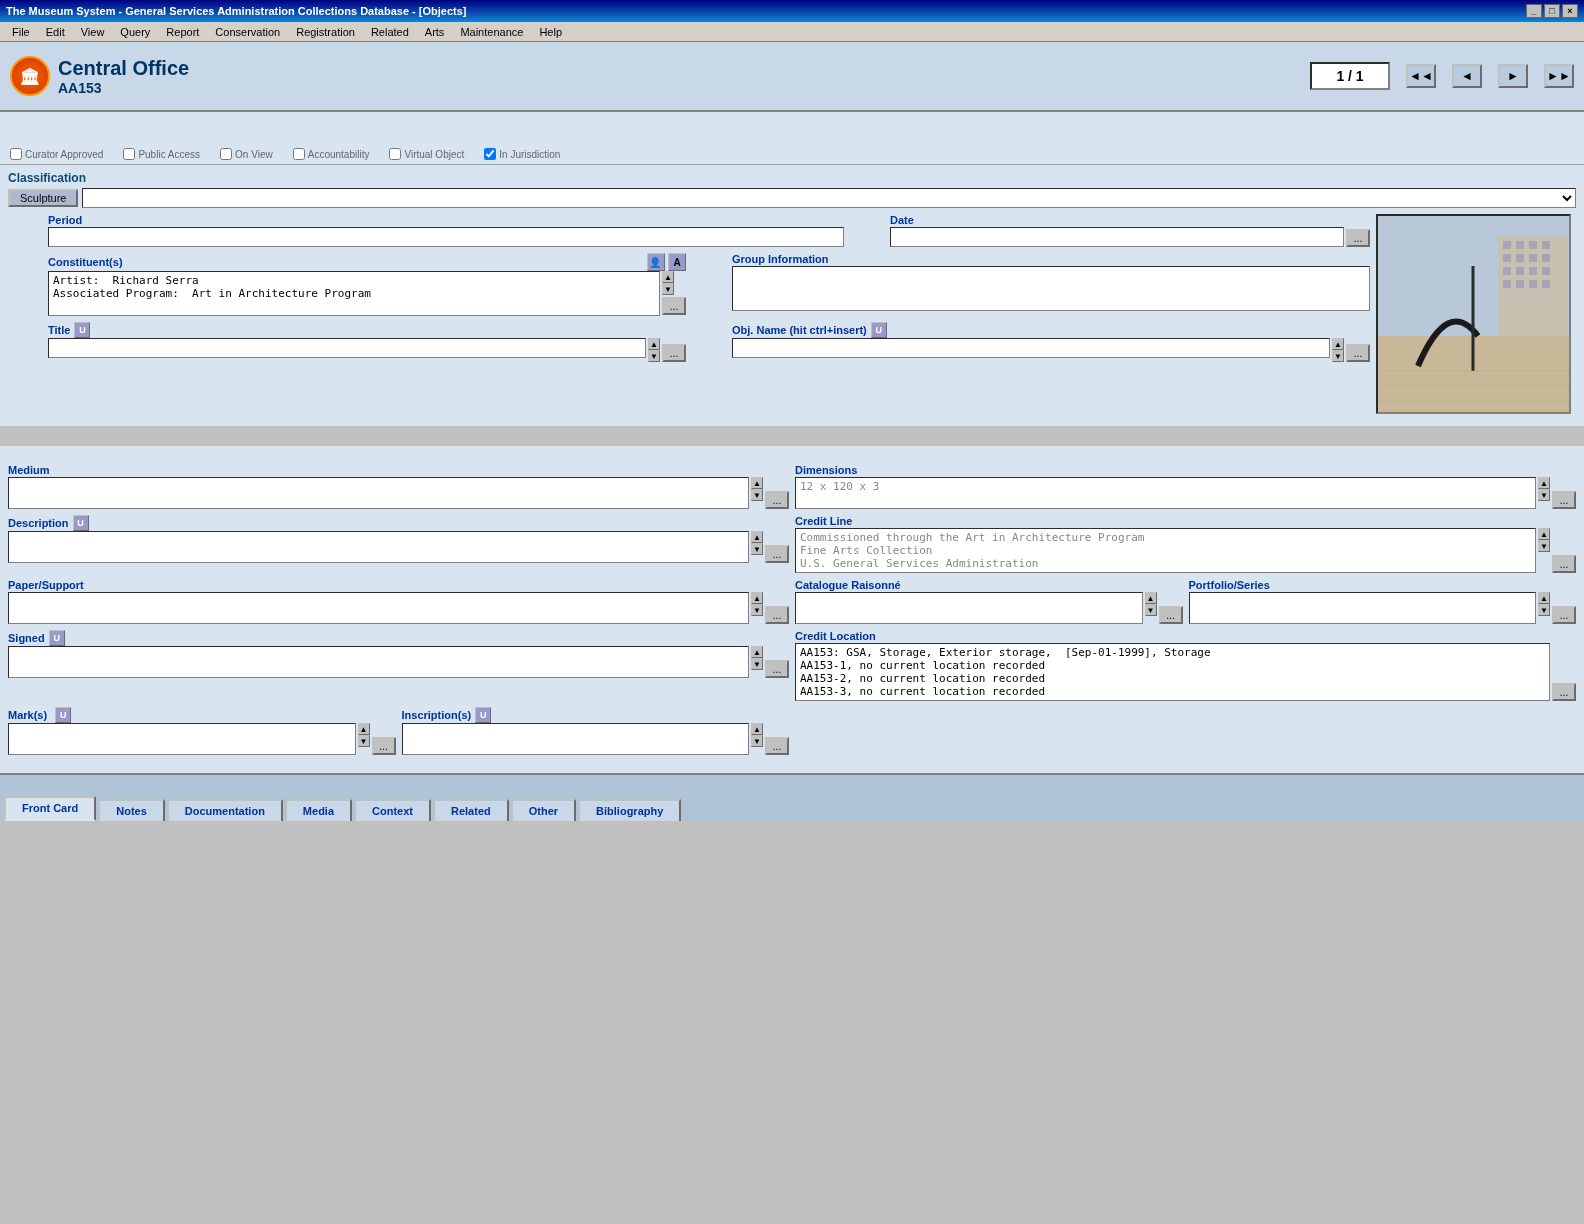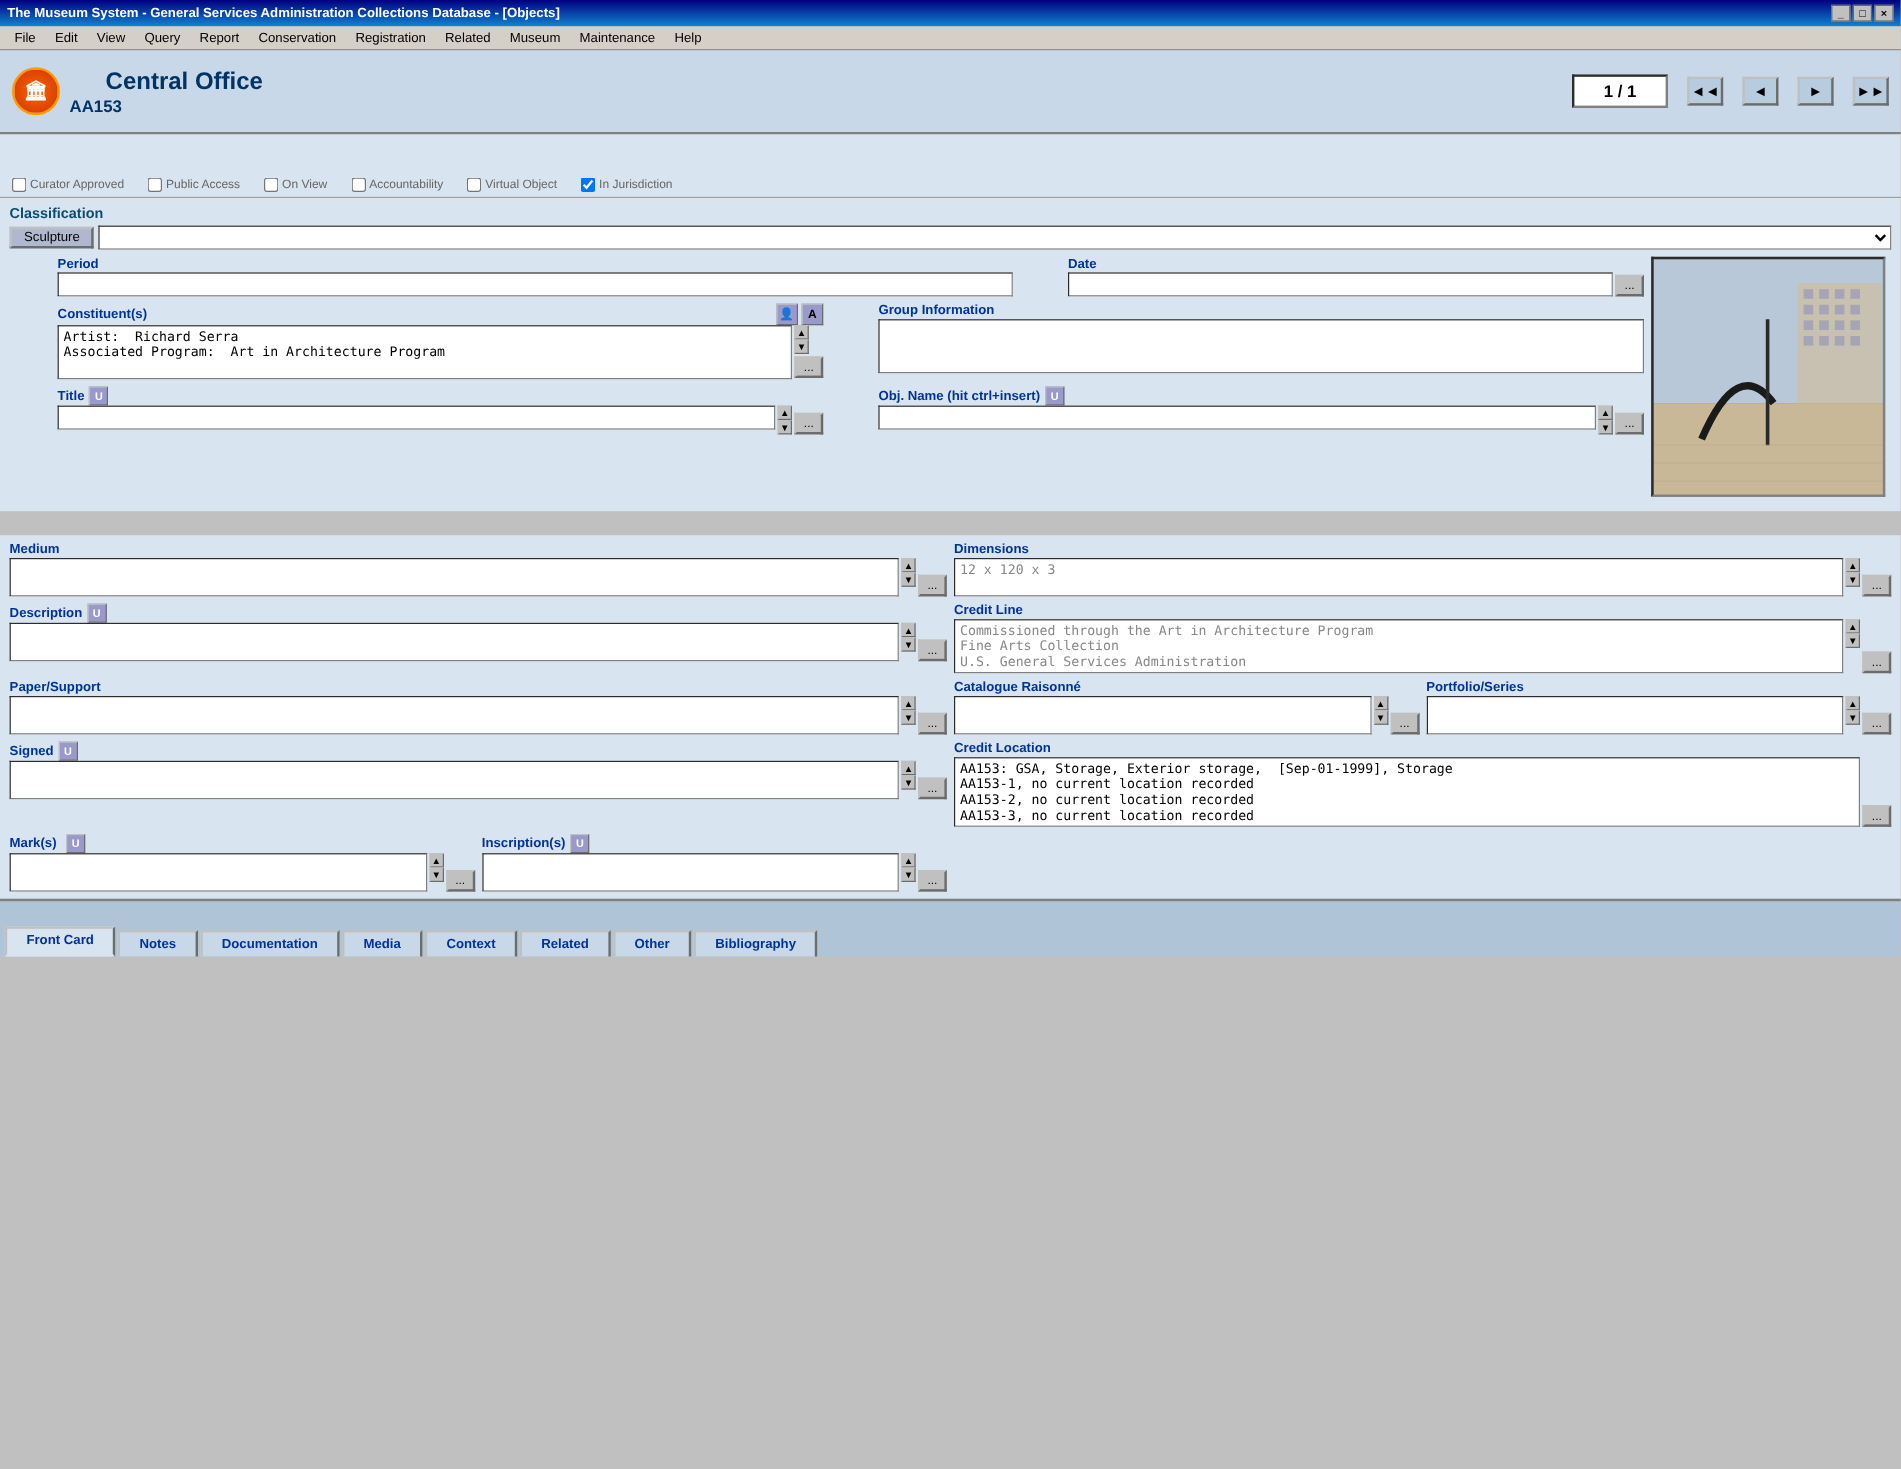--- a/index.html
+++ b/index.html
@@ -57,21 +57,21 @@
     .header-left { display: flex; align-items: center; gap: 8px; }
     .app-icon {
       width: 40px; height: 40px;
       background: radial-gradient(circle, #ff6600, #cc3300);
       border-radius: 50%;
       display: flex; align-items: center; justify-content: center;
       color: white; font-weight: bold; font-size: 16px;
       border: 2px solid #ff9900;
     }
     .header-title { color: #003366; }
-    .header-title h2 { font-size: 20px; font-weight: bold; margin-left: 30px; }
+    .header-title h2 { font-size: 20px; font-weight: bold; }
     .header-title div { font-size: 14px; font-weight: bold; }
     .nav-area { display: flex; align-items: center; gap: 16px; }
     .record-counter {
       background: white;
       border: 2px inset #808080;
       padding: 4px 20px;
       font-size: 14px;
       font-weight: bold;
       text-align: center;
       min-width: 80px;
@@ -171,21 +171,21 @@
     }
     
     .section-divider {
       height: 12px;
       background: #c0c0c0;
       margin: 4px -8px;
     }
     
     .lower-section {
       background: #d8e4f0;
-      padding: 6px 8px;
+      padding: 18px 8px;
     }
     .lower-grid {
       display: grid;
       grid-template-columns: 1fr 1fr;
       gap: 6px;
     }
     .scroll-btn {
       width: 12px; height: 12px;
       background: #c0c0c0;
       border: 1px outset #c0c0c0;
@@ -264,21 +264,21 @@
 
 <div class="menu-bar">
   <span class="menu-item">File</span>
   <span class="menu-item">Edit</span>
   <span class="menu-item">View</span>
   <span class="menu-item">Query</span>
   <span class="menu-item">Report</span>
   <span class="menu-item">Conservation</span>
   <span class="menu-item">Registration</span>
   <span class="menu-item">Related</span>
-  <span class="menu-item">Museum</span>
+  <span class="menu-item">Arts</span>
   <span class="menu-item">Maintenance</span>
   <span class="menu-item">Help</span>
 </div>
 
 <div class="header-area">
   <div class="header-left">
     <div class="app-icon">
       <span>🏛</span>
     </div>
     <div class="header-title">

